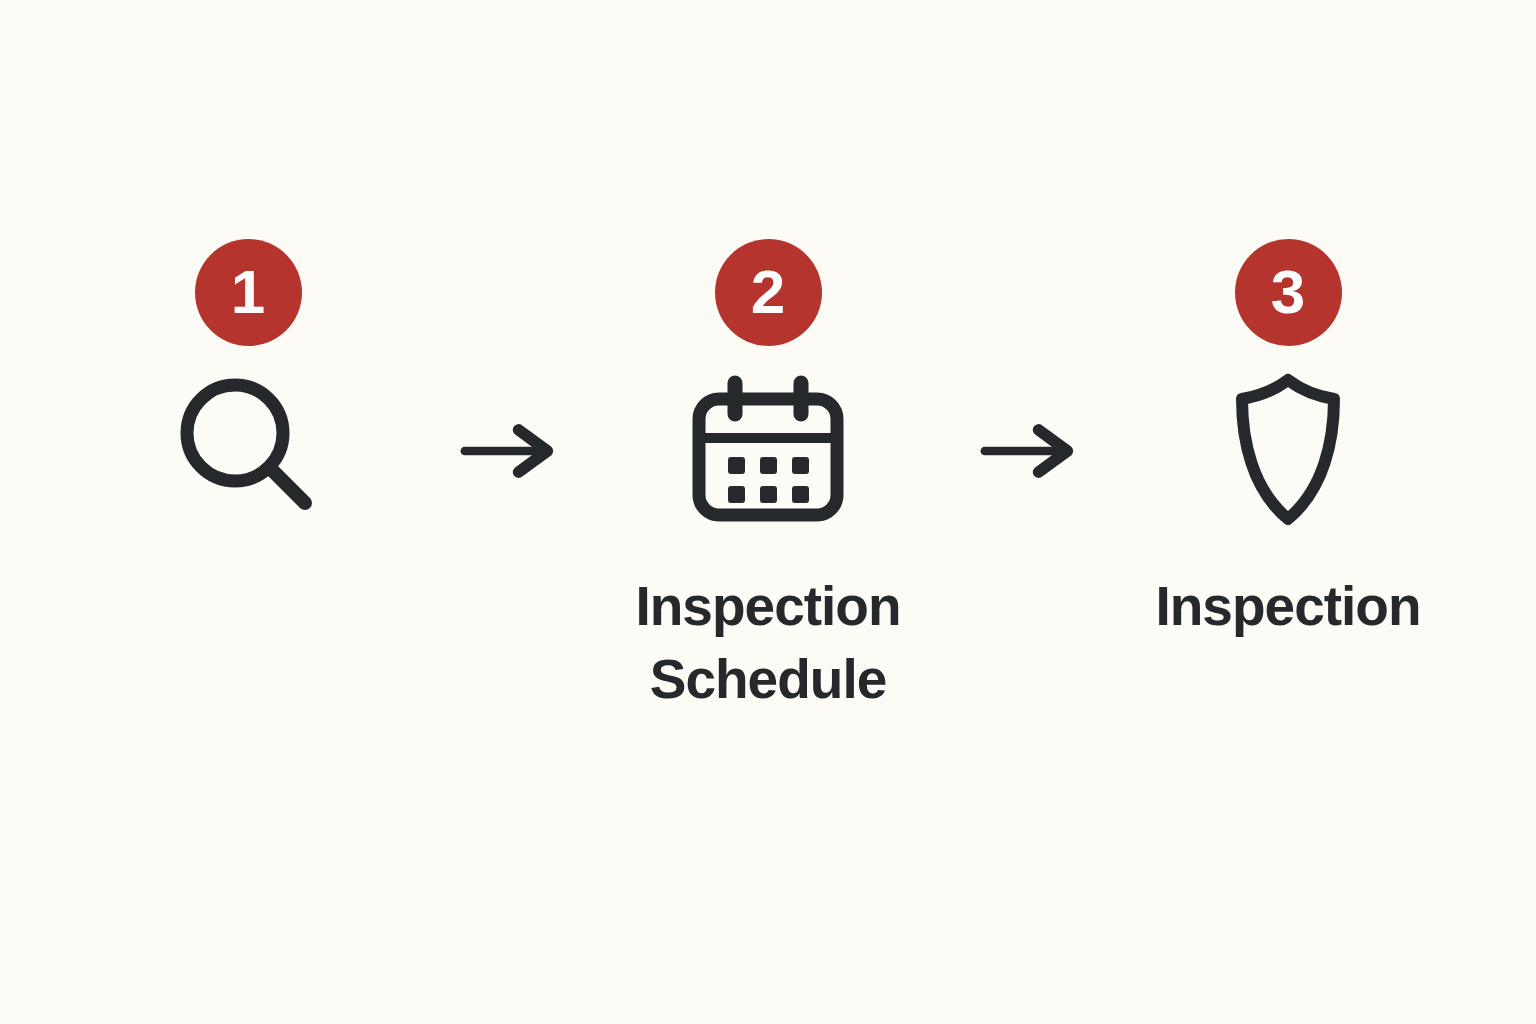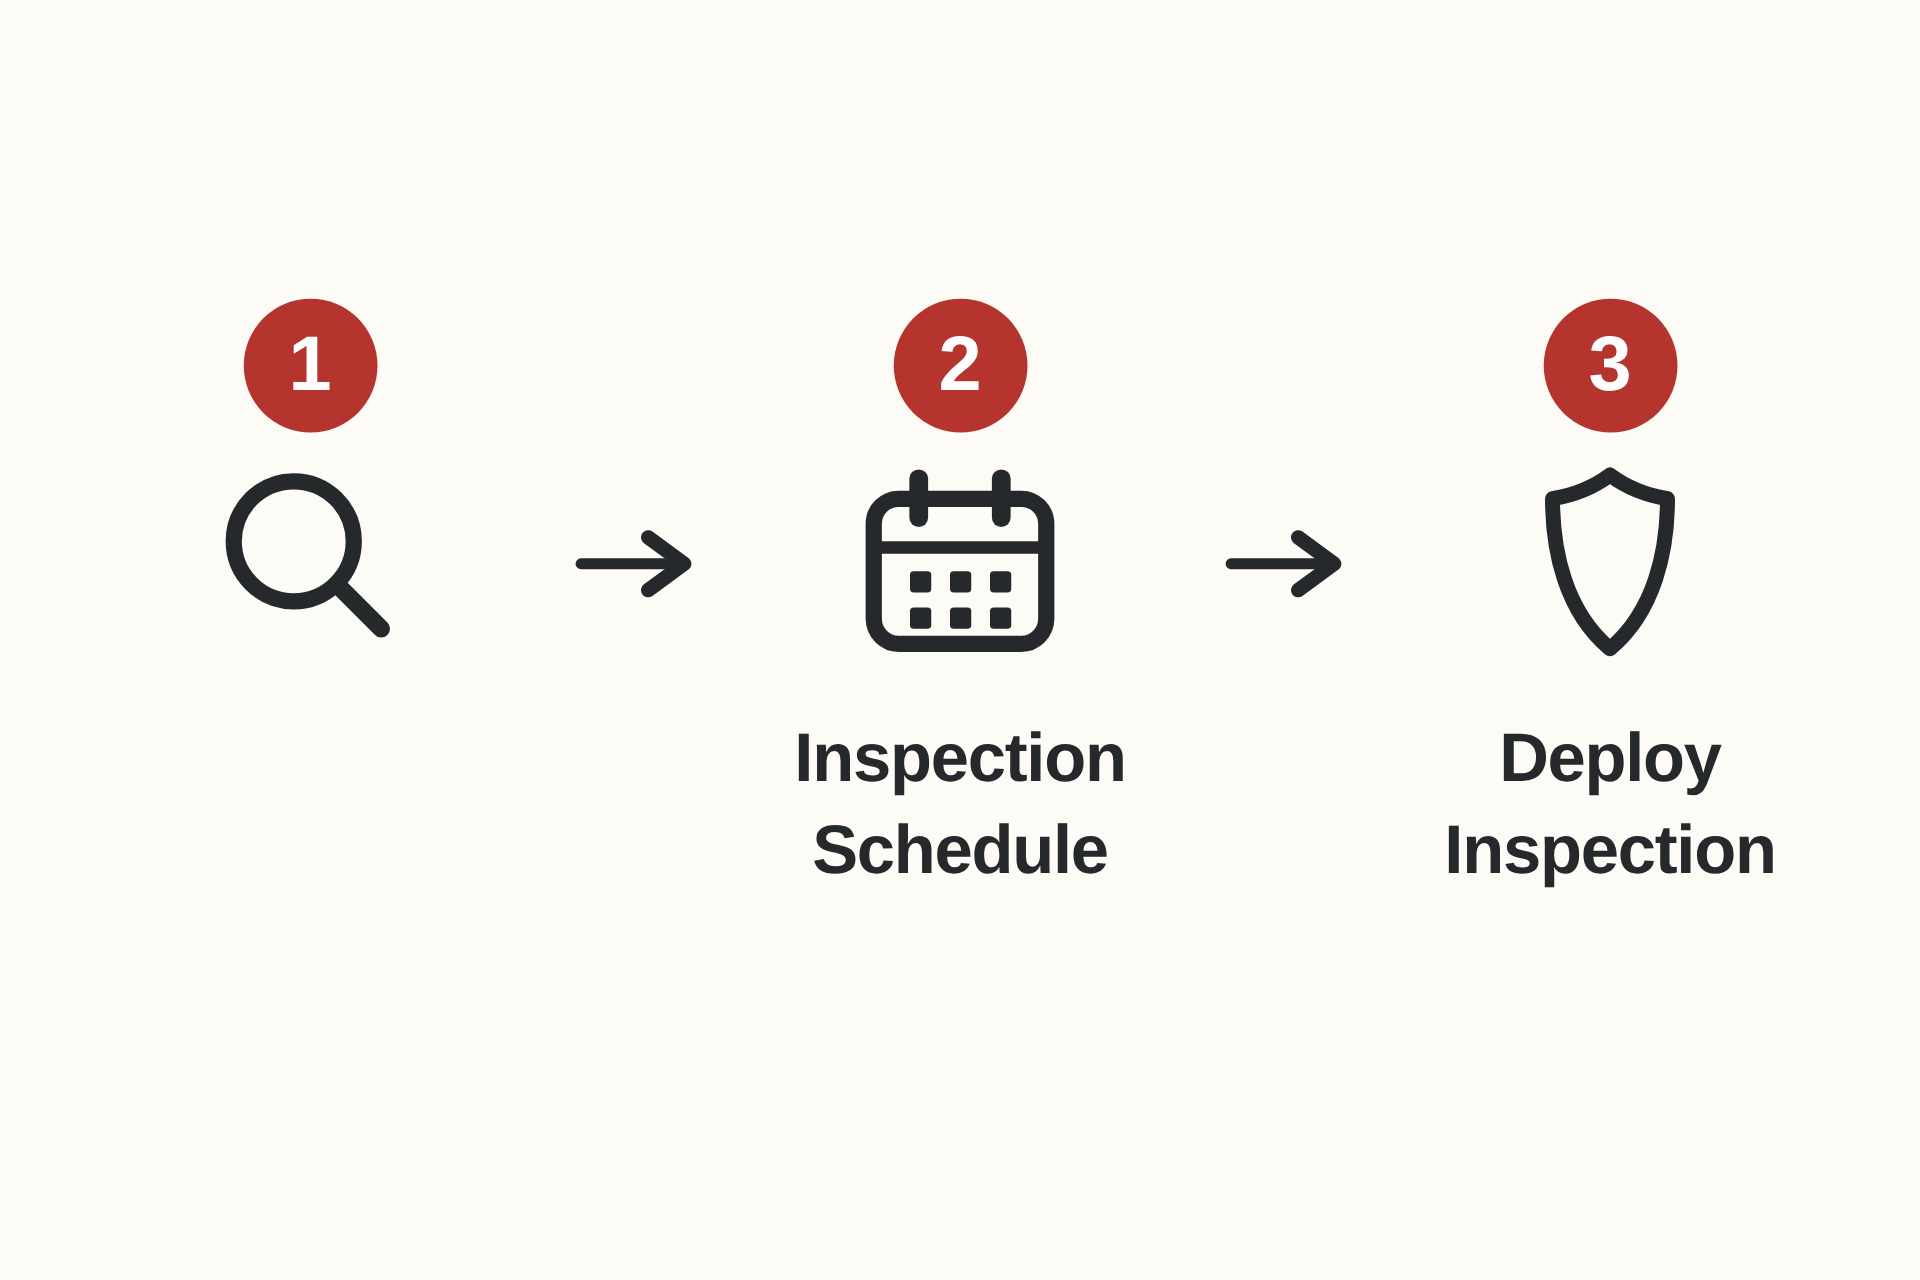--- a/index.html
+++ b/index.html
@@ -116,19 +116,18 @@
     <div class="step">
       <div class="badge">
         <span>3</span>
       </div>
       <div class="icon-slot">
         <svg width="126" height="156" viewBox="0 0 126 156" fill="none" stroke="currentColor">          
             <path d="M63 8 C 51 17, 35 24, 17 27 C 17 68, 27 117, 63 147 C 99 117, 109 68, 109 27 C 91 24, 75 17, 63 8 Z" stroke-width="12" stroke-linejoin="round"></path>
         </svg>
       </div>
       <div class="label">
-        <div>Deploy</div>
         <div>Inspection</div>
       </div>
     </div>
 
   </div>
 </div>
 
 </body></html>

